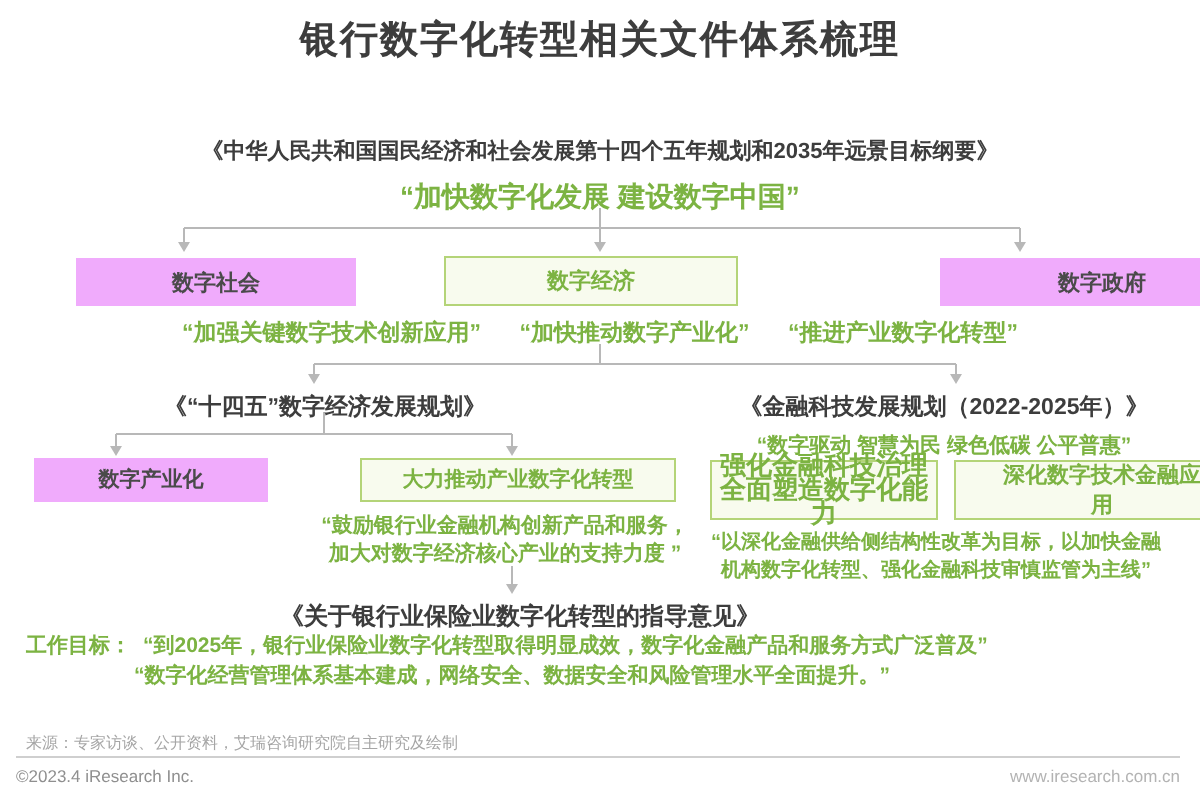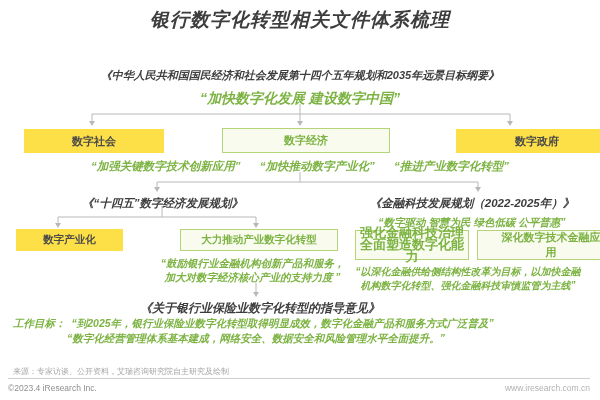--- a/index.html
+++ b/index.html
@@ -3,50 +3,50 @@
 <meta charset="utf-8">
 <style>
   html,body{margin:0;padding:0;background:#fff;}
   .page{
     position:relative;width:600px;height:400px;background:#fff;overflow:hidden;
     font-family:"Liberation Sans","DejaVu Sans",sans-serif;
     -webkit-font-smoothing:antialiased;
   }
   .abs{position:absolute;}
   .center{text-align:center;}
-  .bold{font-weight:bold;font-style:italic;}
+  .bold{font-weight:bold;}
   .dark{color:#3d3d3d;}
   .green{color:#7cb342;}
   .connectors{position:absolute;left:0;top:0;width:600px;height:400px;pointer-events:none;}
 
   #title{top:7px;left:0;width:600px;font-size:19px;letter-spacing:1px;}
   #doc1{top:68px;left:0;width:600px;font-size:11px;}
   #slogan1{top:90px;left:0;width:600px;font-size:14px;}
 
   .gbox{
-    background:#fde047;color:#4a4a4a;font-weight:bold;font-size:11px;
-    display:flex;align-items:center;justify-content:center;
+    background:#f0abfc;color:#4a4a4a;font-weight:bold;font-size:11px;
+    display:flex;align-items:center;justify-content:center;margin-left:14px;
   }
   .grbox{
     background:#f8fbee;border:1px solid #b4d478;color:#7cb342;font-weight:bold;
     display:flex;align-items:center;justify-content:center;text-align:center;
     box-sizing:border-box;
   }
   #box-society{left:24px;top:129px;width:140px;height:24px;}
-  #box-economy{left:222px;top:128px;width:168px;height:25px;font-size:11px;text-align:center;}
+  #box-economy{left:222px;top:128px;width:147px;height:25px;font-size:11px;text-align:center;}
   #box-government{left:456px;top:129px;width:162px;height:24px;}
 
   #quotes-row{top:159px;left:0;width:600px;font-size:11.5px;}
   #quotes-row span{margin:0 8px;}
 
   #doc2-left{top:196px;left:40px;width:245px;font-size:11.5px;}
   #doc2-right{top:196px;left:352px;width:240px;font-size:11.5px;}
   #slogan2{top:216px;left:352px;width:240px;font-size:10.5px;}
 
-  #box-industry{left:16px;top:229px;width:107px;height:22px;font-size:10.5px;}
+  #box-industry{left:3px;top:229px;width:117px;height:22px;font-size:10.5px;}
   #box-promote{left:180px;top:229px;width:158px;height:22px;font-size:10.5px;}
   #box-fintech-gov{left:355px;top:230px;width:114px;height:30px;font-size:13px;line-height:12px;flex-direction:column;}
   #box-deepen{left:477px;top:230px;width:128px;height:30px;font-size:11px;padding-left:20px;}
 
   #quote-left{top:256px;left:130px;width:245px;font-size:10.5px;line-height:14px;}
   #quote-right{top:265px;left:340px;width:256px;font-size:10px;line-height:13.5px;}
 
   #doc3{top:300px;left:60px;width:400px;font-size:12px;}
 
   .wt{font-size:10.5px;line-height:12px;}

